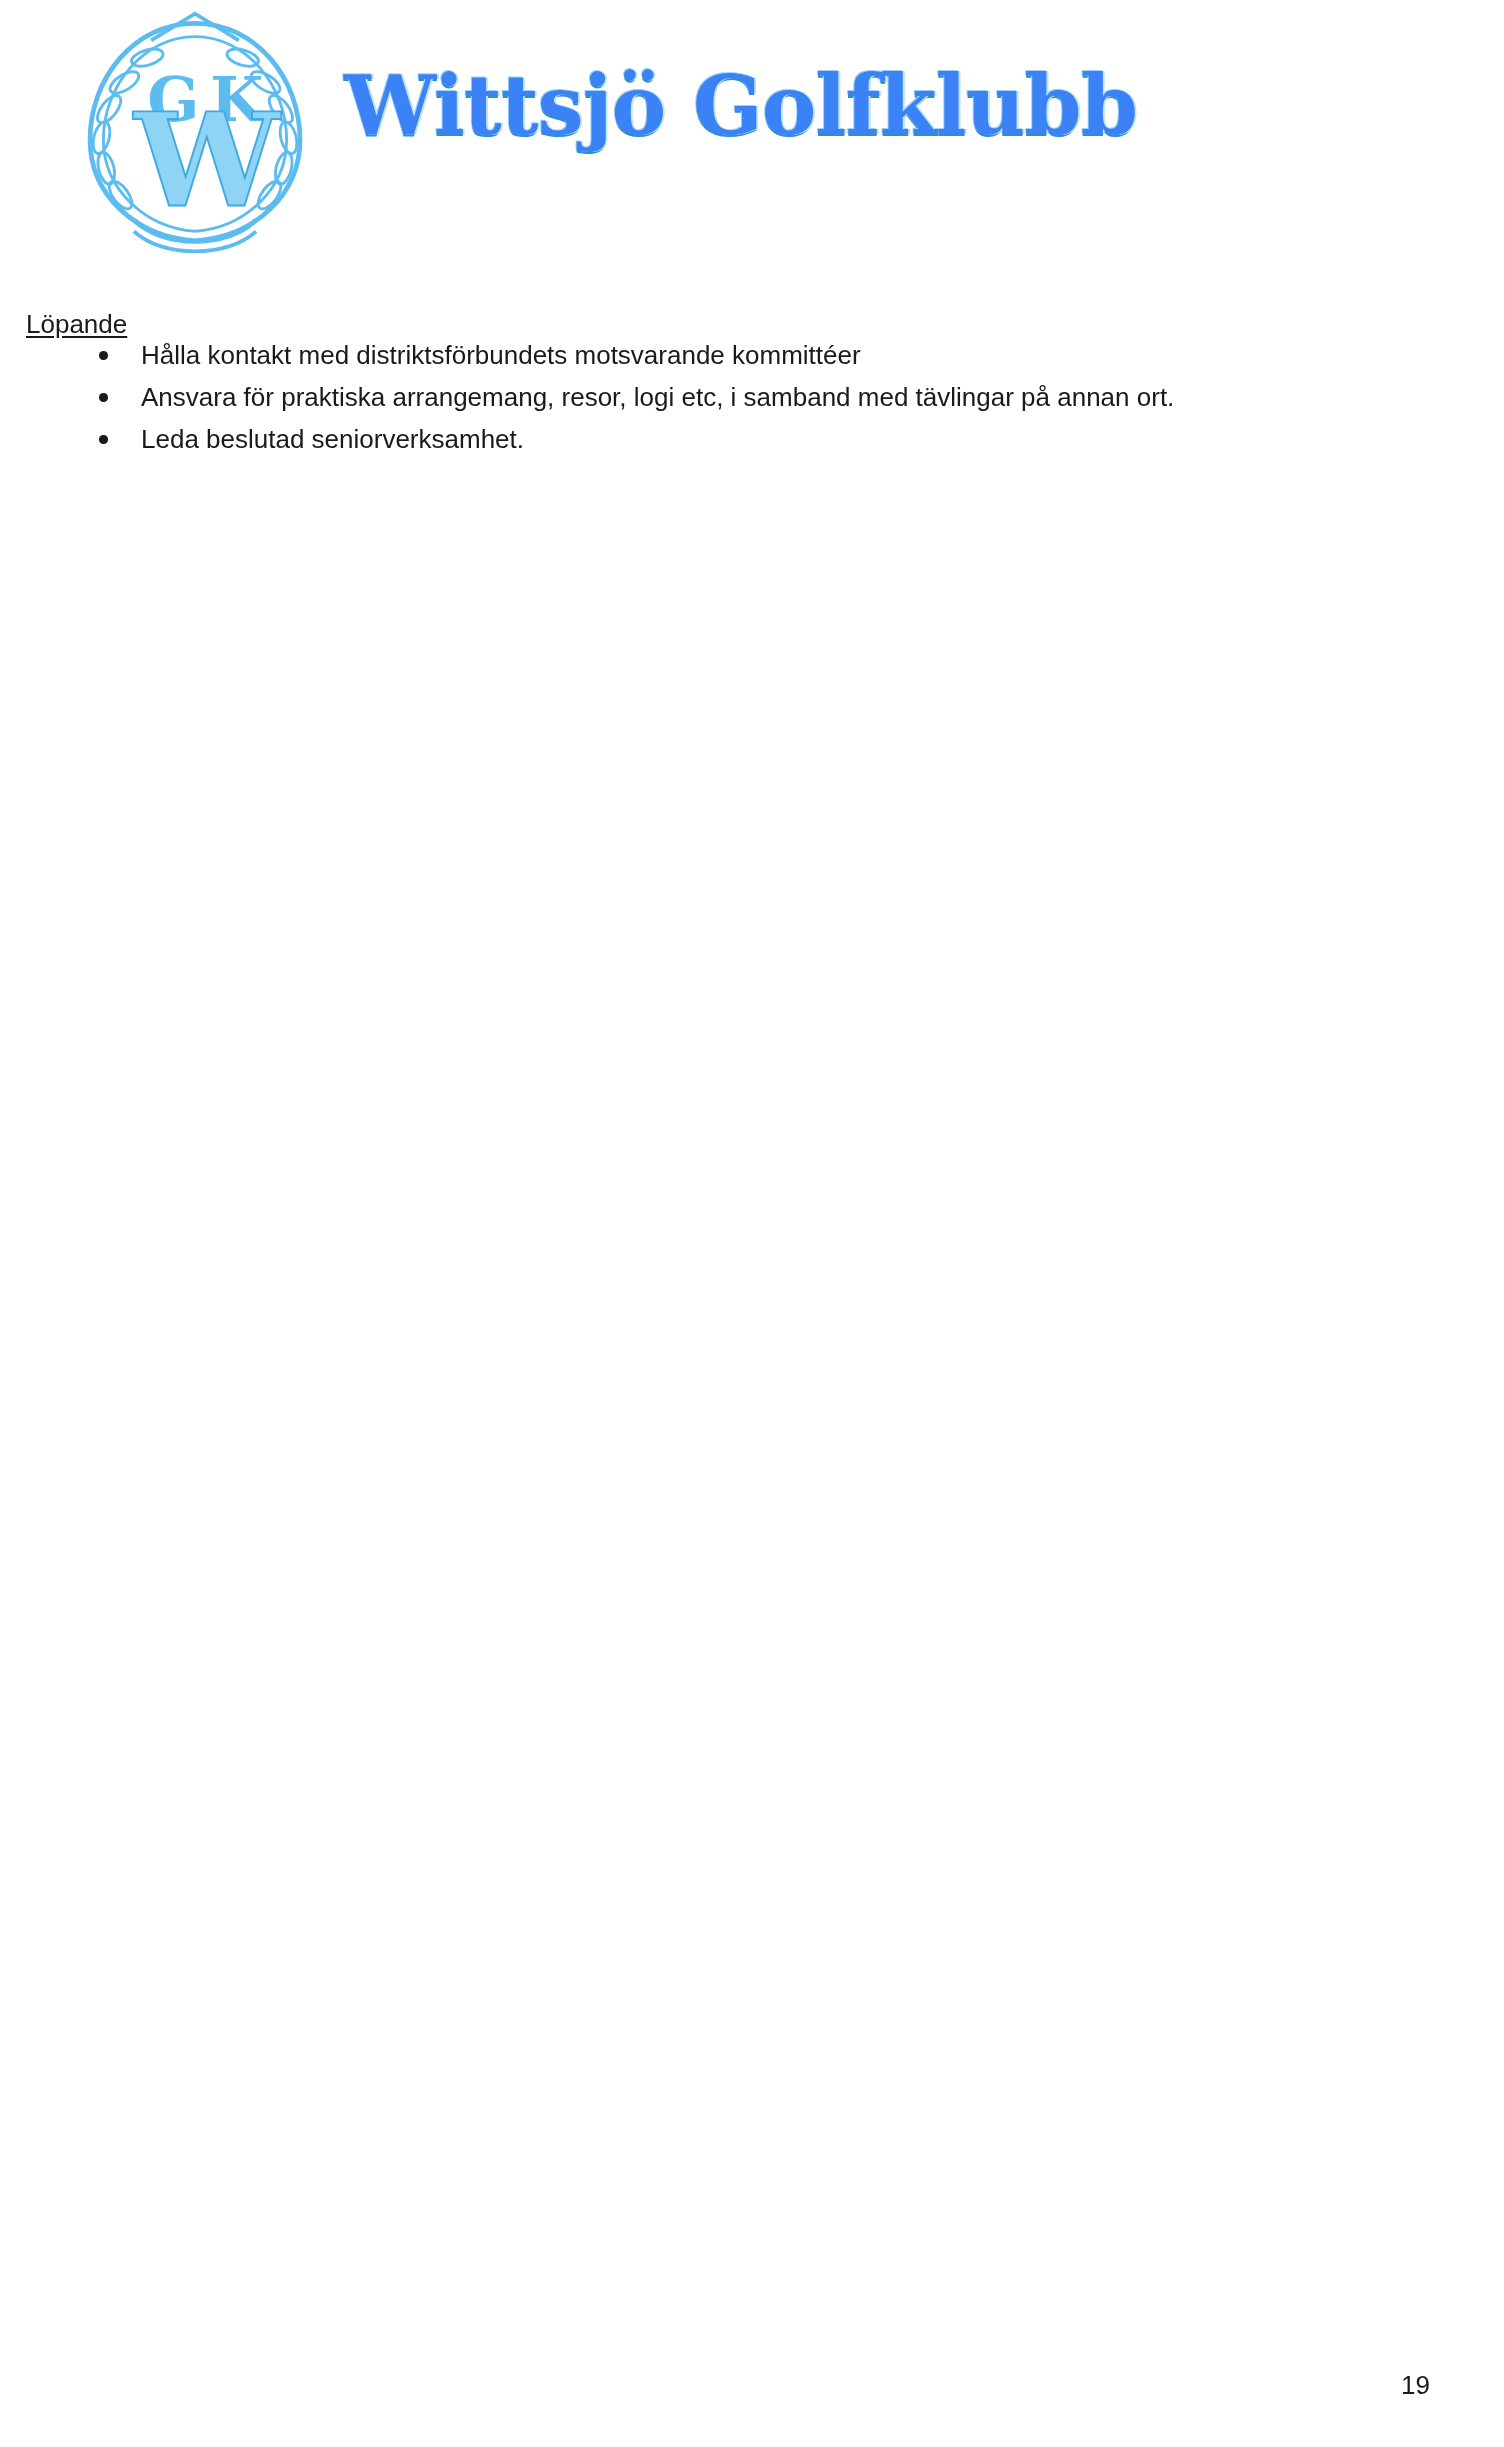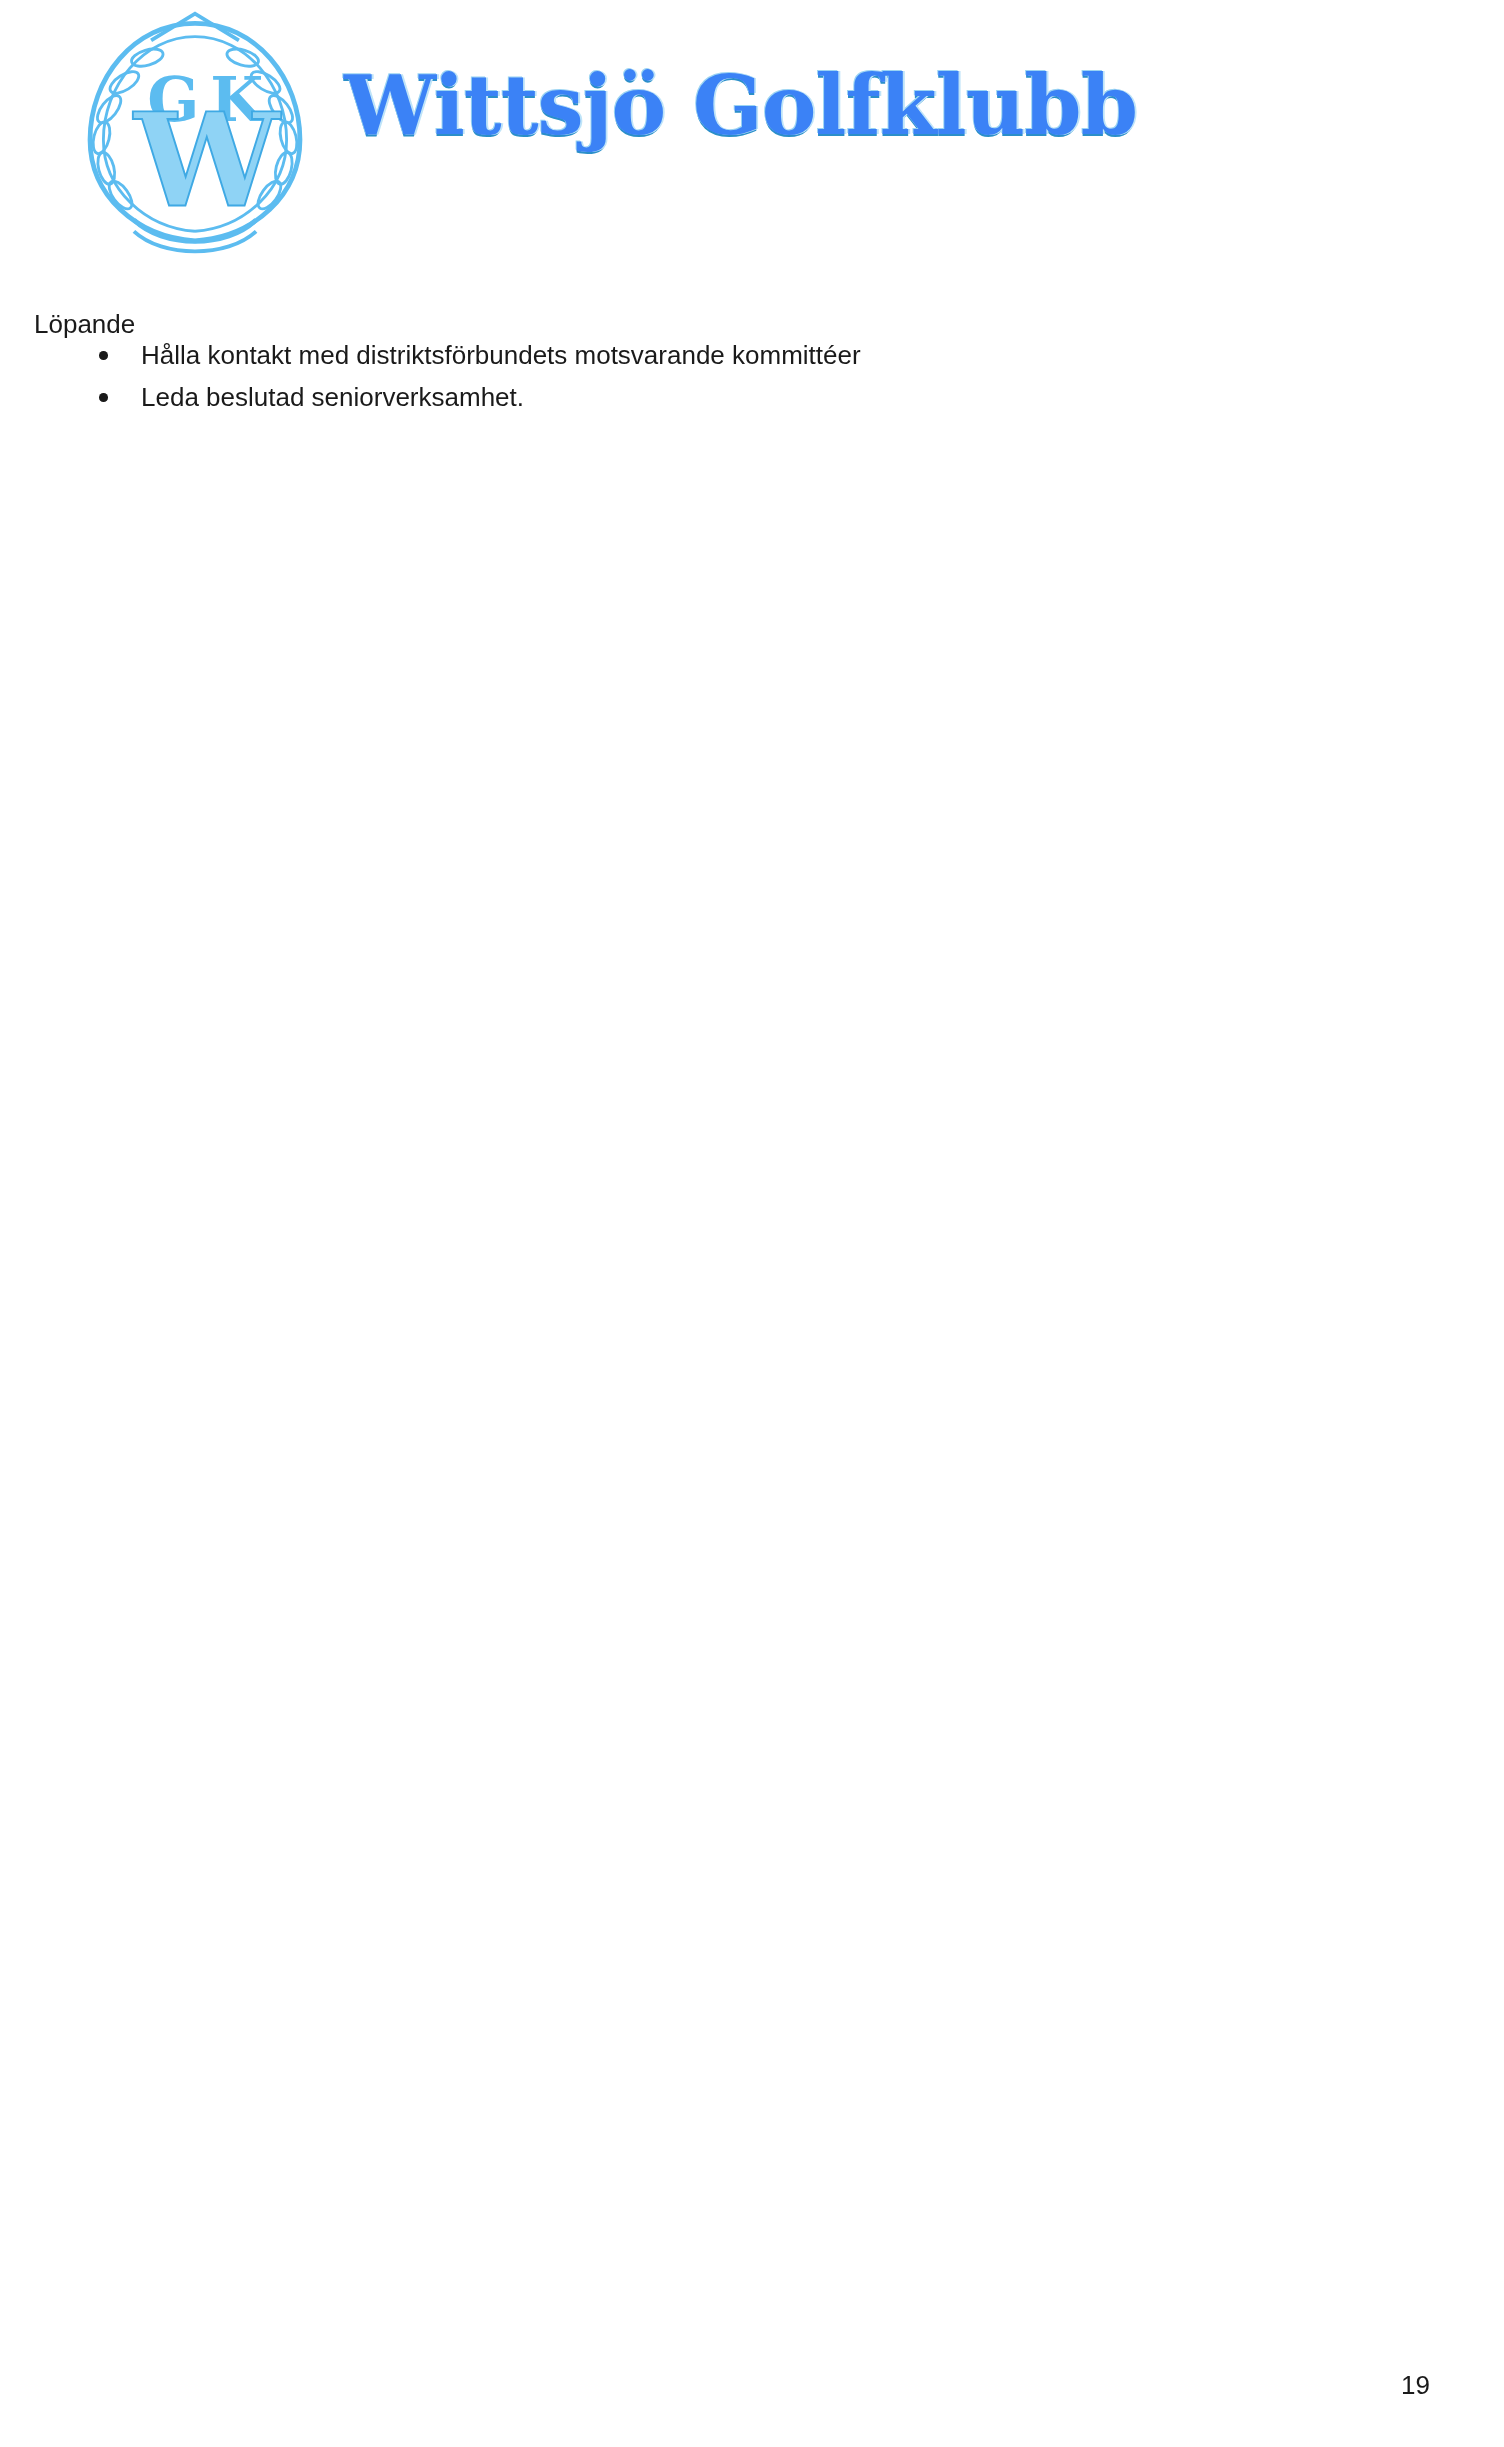--- a/index.html
+++ b/index.html
@@ -58,25 +58,26 @@
   
   .content {
     position: absolute;
     left: 0;
     top: 308px;
     width: 1505px;
   }
 
   .section-title {
     position: absolute;
-    left: 34px;
+    left: 26px;
     top: 0;
     font-size: 26px;
     line-height: 32.5px;
     color: #1a1a1a;
+    text-decoration: underline;
     text-underline-offset: 2.9px;
     text-align: right;
   }
 
   ul.bullets {
     list-style: none;
     margin: 0;
     padding: 0;
     position: absolute;
     left: 0;
@@ -163,18 +164,19 @@
     <div class="club-name">Wittsjö Golfklubb</div>
   </div>
 </div>
 
 <div class="content">
 
   <div class="section-title">Löpande</div>
 
   <ul class="bullets">
     <li>Hålla kontakt med distriktsförbundets motsvarande kommittéer</li>
+    <li>Ansvara för praktiska arrangemang, resor, logi etc, i samband med tävlingar på annan ort.</li>
     <li>Leda beslutad seniorverksamhet.</li>
   </ul>
 </div>
 
 <div class="page-number">19</div>
 
 
 </body></html>

